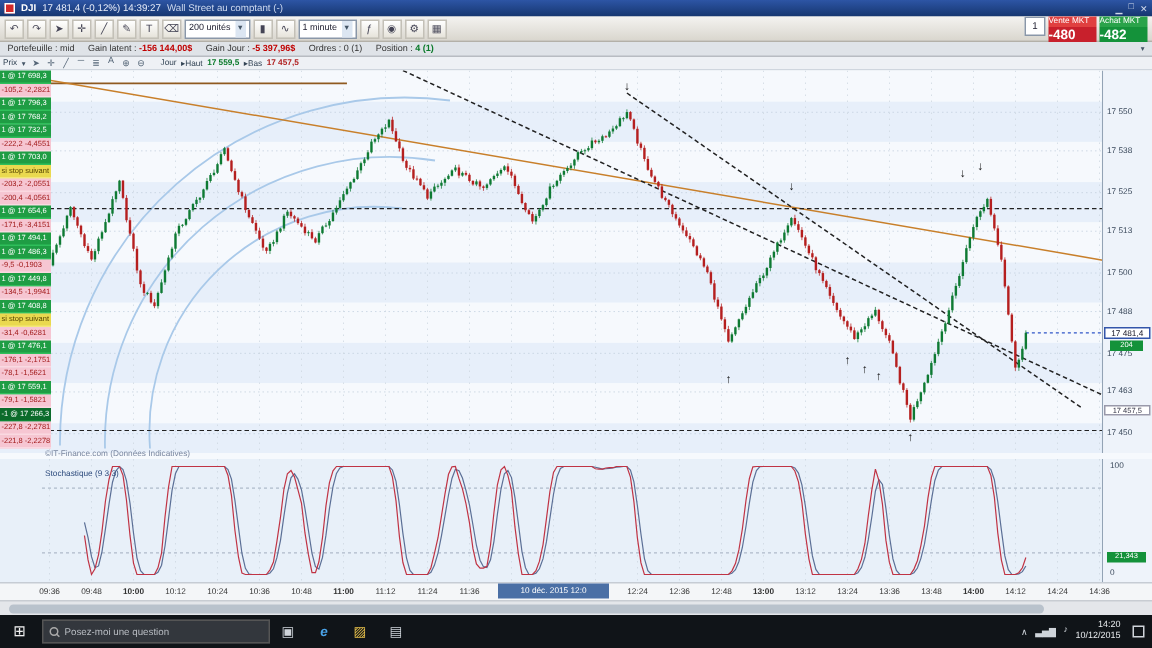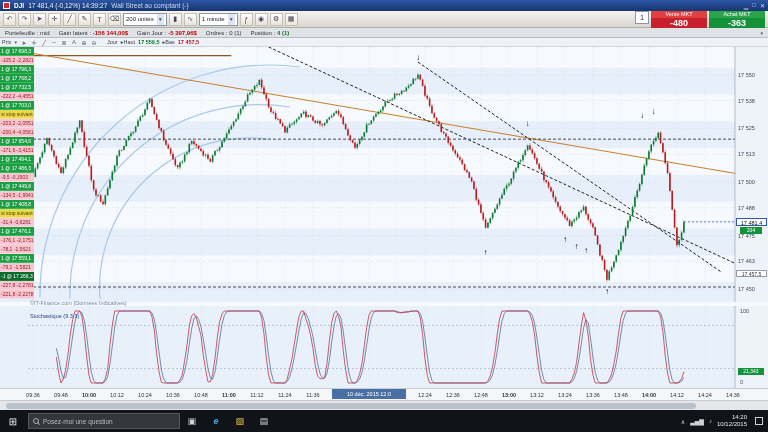--- a/index.html
+++ b/index.html
@@ -13,21 +13,21 @@
   .tb-quote{color:#e8eefb}
   .tb-name{color:#cdd9f0}
   .win-controls{margin-left:auto;display:flex;gap:4px;font-size:6px;color:#cfd8ea}
 
   .toolbar{position:absolute;top:11px;left:0;width:768px;height:17px;background:linear-gradient(#f4f3f0,#d9d6ce);border-bottom:1px solid #b3b0a8;display:flex;align-items:center;gap:2px;padding:0 3px;font-size:6px}
   .ticon{width:13px;height:13px;border:1px solid #c3c0b7;background:linear-gradient(#fff,#e6e3da);display:inline-flex;align-items:center;justify-content:center;font-size:7px;color:#445;flex:none}
   .select{height:13px;background:#fff;border:1px solid #8a97a8;display:flex;align-items:center;font-size:6px;padding:0 2px;gap:3px;color:#223}
   .select .car{font-size:5px;color:#456;background:#dce6f2;align-self:stretch;display:flex;align-items:center;padding:0 1px}
   .qty{height:13px;width:14px;background:#fff;border:1px solid #8a97a8;font-size:6.5px;display:flex;align-items:center;justify-content:center;color:#223}
   .trade{margin-left:auto;display:flex;gap:2px}
-  .tcol{width:56px;text-align:center}
+  .tcol{width:32px;text-align:left}
   .tcol .tl{font-size:5.5px;color:#fff;height:7px;line-height:7px}
   .tcol .tp{font-size:9px;font-weight:bold;color:#fff;height:10px;line-height:10px}
   .sell .tl{background:#e04040}.sell .tp{background:#c8202c}
   .buy .tl{background:#2aa34a}.buy .tp{background:#14923a}
 
   .inforow{position:absolute;top:28px;left:0;width:768px;height:10px;background:#dfe3e8;border-bottom:1px solid #b8bcc2;display:flex;align-items:center;gap:9px;padding:0 5px;font-size:6px;color:#333}
   .neg{color:#c00000;font-weight:bold}
   .pos-val{color:#0a7a2a;font-weight:bold}
   .inforow .spacer{flex:1}
   .mini-car{font-size:5px;color:#456}
@@ -126,21 +126,21 @@
         <span class="ticon">▦</span>
       </span>
     <div class="trade">
       <div class="qty">1</div>
       <div class="tcol sell">
         <div class="tl">Vente MKT</div>
         <div class="tp">-480</div>
       </div>
       <div class="tcol buy">
         <div class="tl">Achat MKT</div>
-        <div class="tp">-363</div>
+        <div class="tp">-482</div>
       </div>
     </div>
   </div>
 
   <div class="inforow">
     <span><span>Portefeuille :</span> <span>mid</span></span>
     <span><span>Gain latent :</span> <span class="neg">-156 144,00$</span></span>
     <span><span>Gain Jour :</span> <span class="neg">-5 397,96$</span></span>
     <span><span>Ordres :</span> <span>0 (1)</span></span>
     <span><span>Position :</span> <span class="pos-val">4 (1)</span></span>

